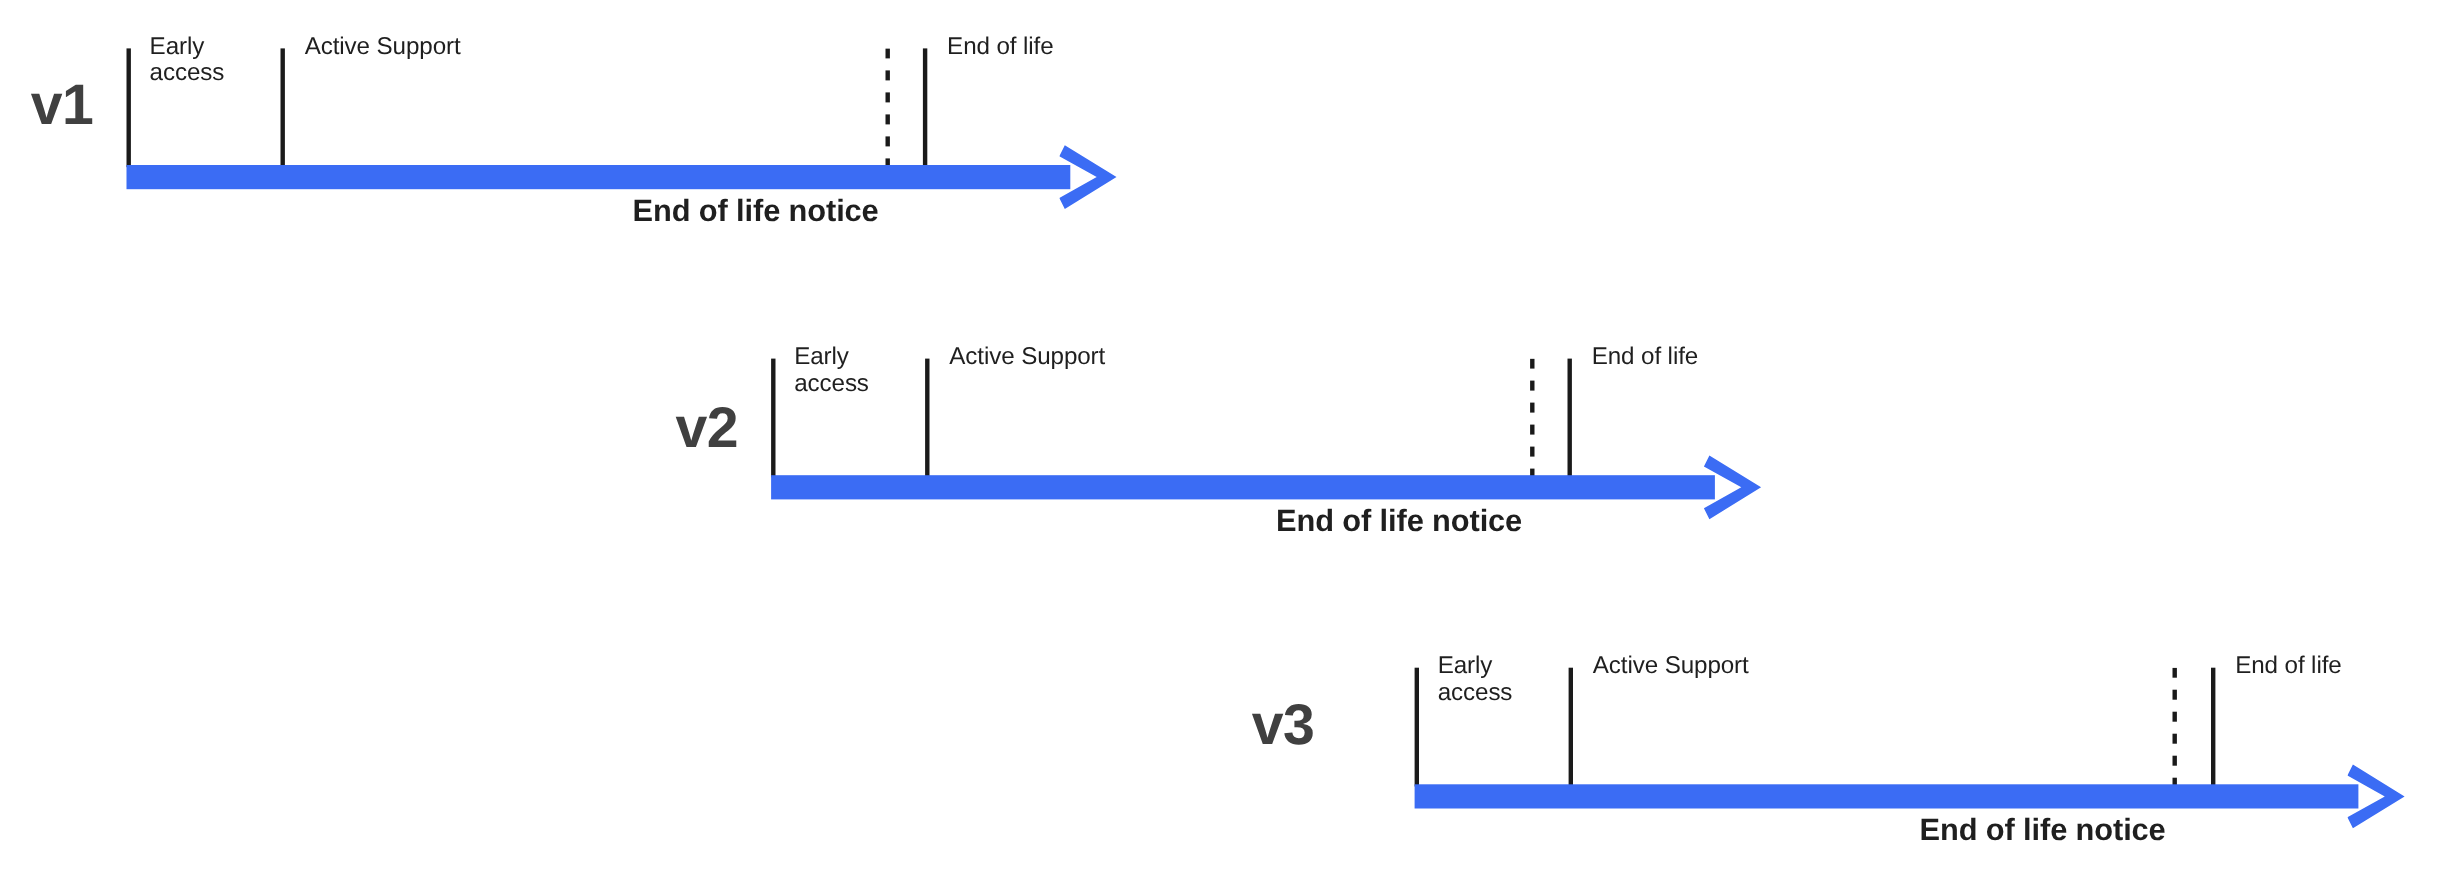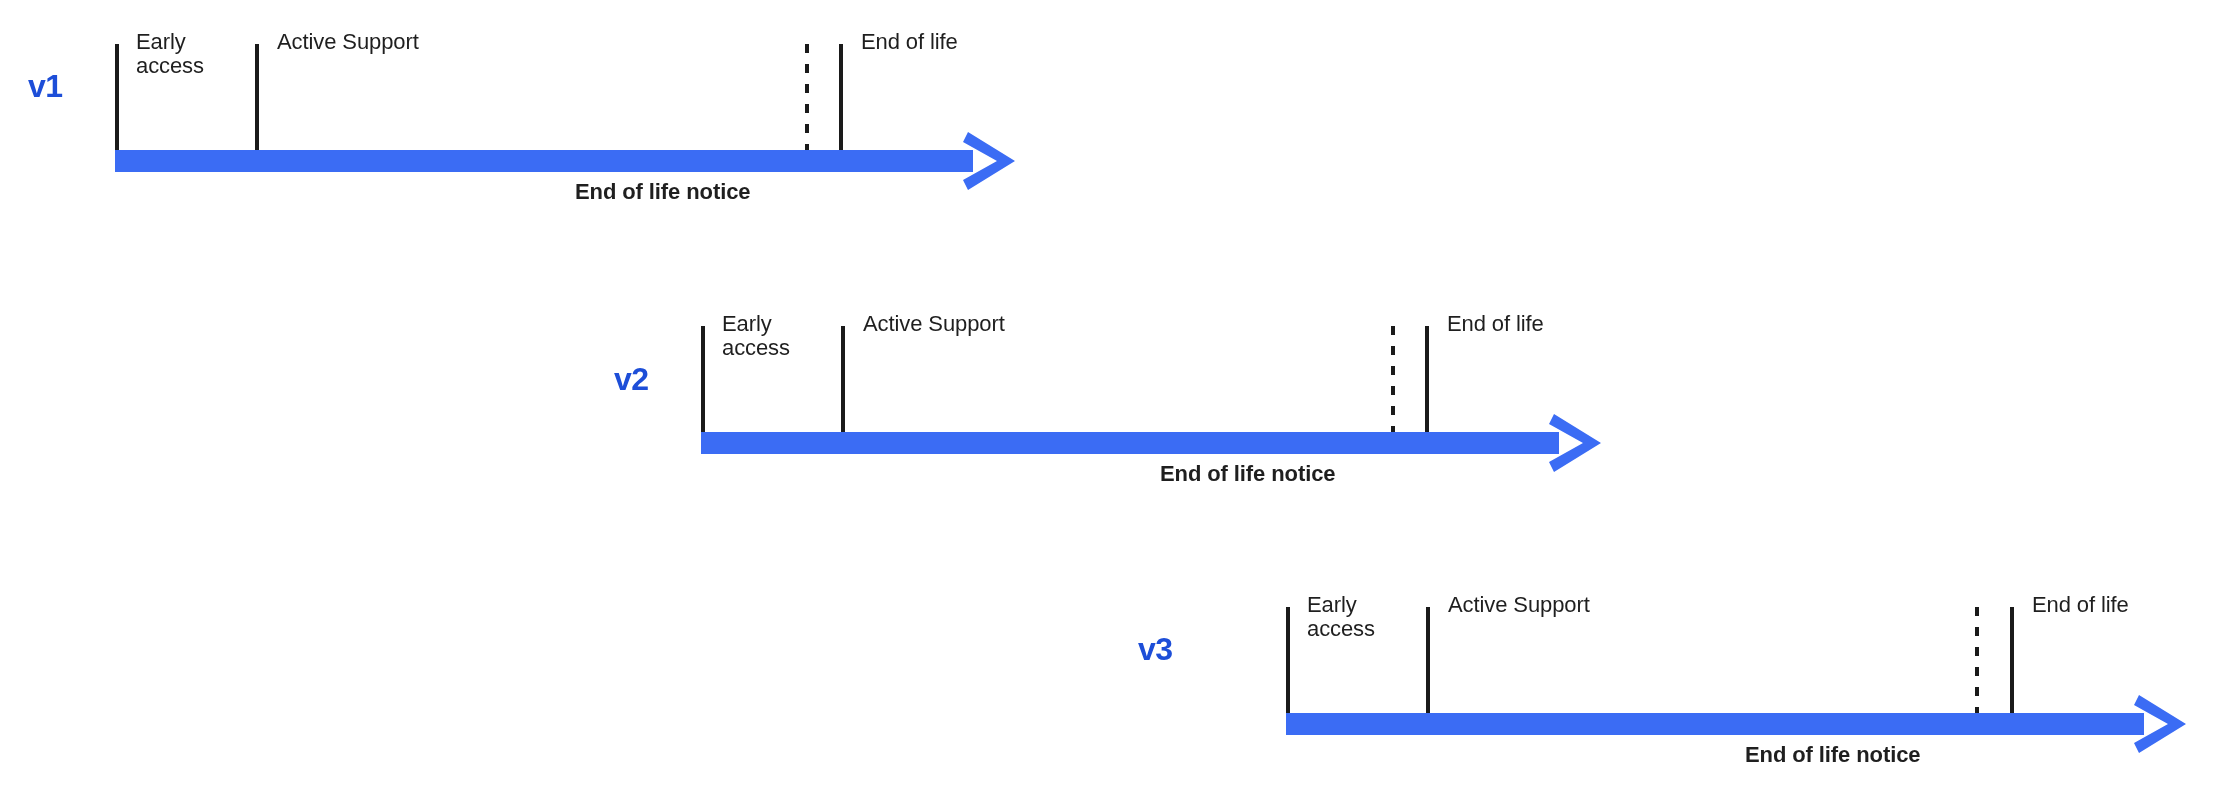--- a/index.html
+++ b/index.html
@@ -22,23 +22,23 @@
   
   .version-row {
     position: absolute;
     left: 0;
     top: 0;
   }
 
   
   .version-label {
     position: absolute;
-    font-size: 32px;
+    font-size: 52px;
     font-weight: 700;
-    color: #1d4ed8;
+    color: #404040;
     letter-spacing: -0.5px;
     line-height: 1;
     white-space: nowrap;
   }
 
   
   .tick-solid {
     position: absolute;
     width: 4px;
     background: #1a1a1a;
@@ -76,21 +76,21 @@
 
   
   .timeline-head {
     position: absolute;
   }
   .timeline-head svg { display: block; }
 
   
   .notice-label {
     position: absolute;
-    font-size: 22px;
+    font-size: 28px;
     font-weight: 700;
     color: #1f1f1f;
     line-height: 26px;
     letter-spacing: -0.1px;
     white-space: nowrap;
   }
 </style>
 </head>
 <body>
 

